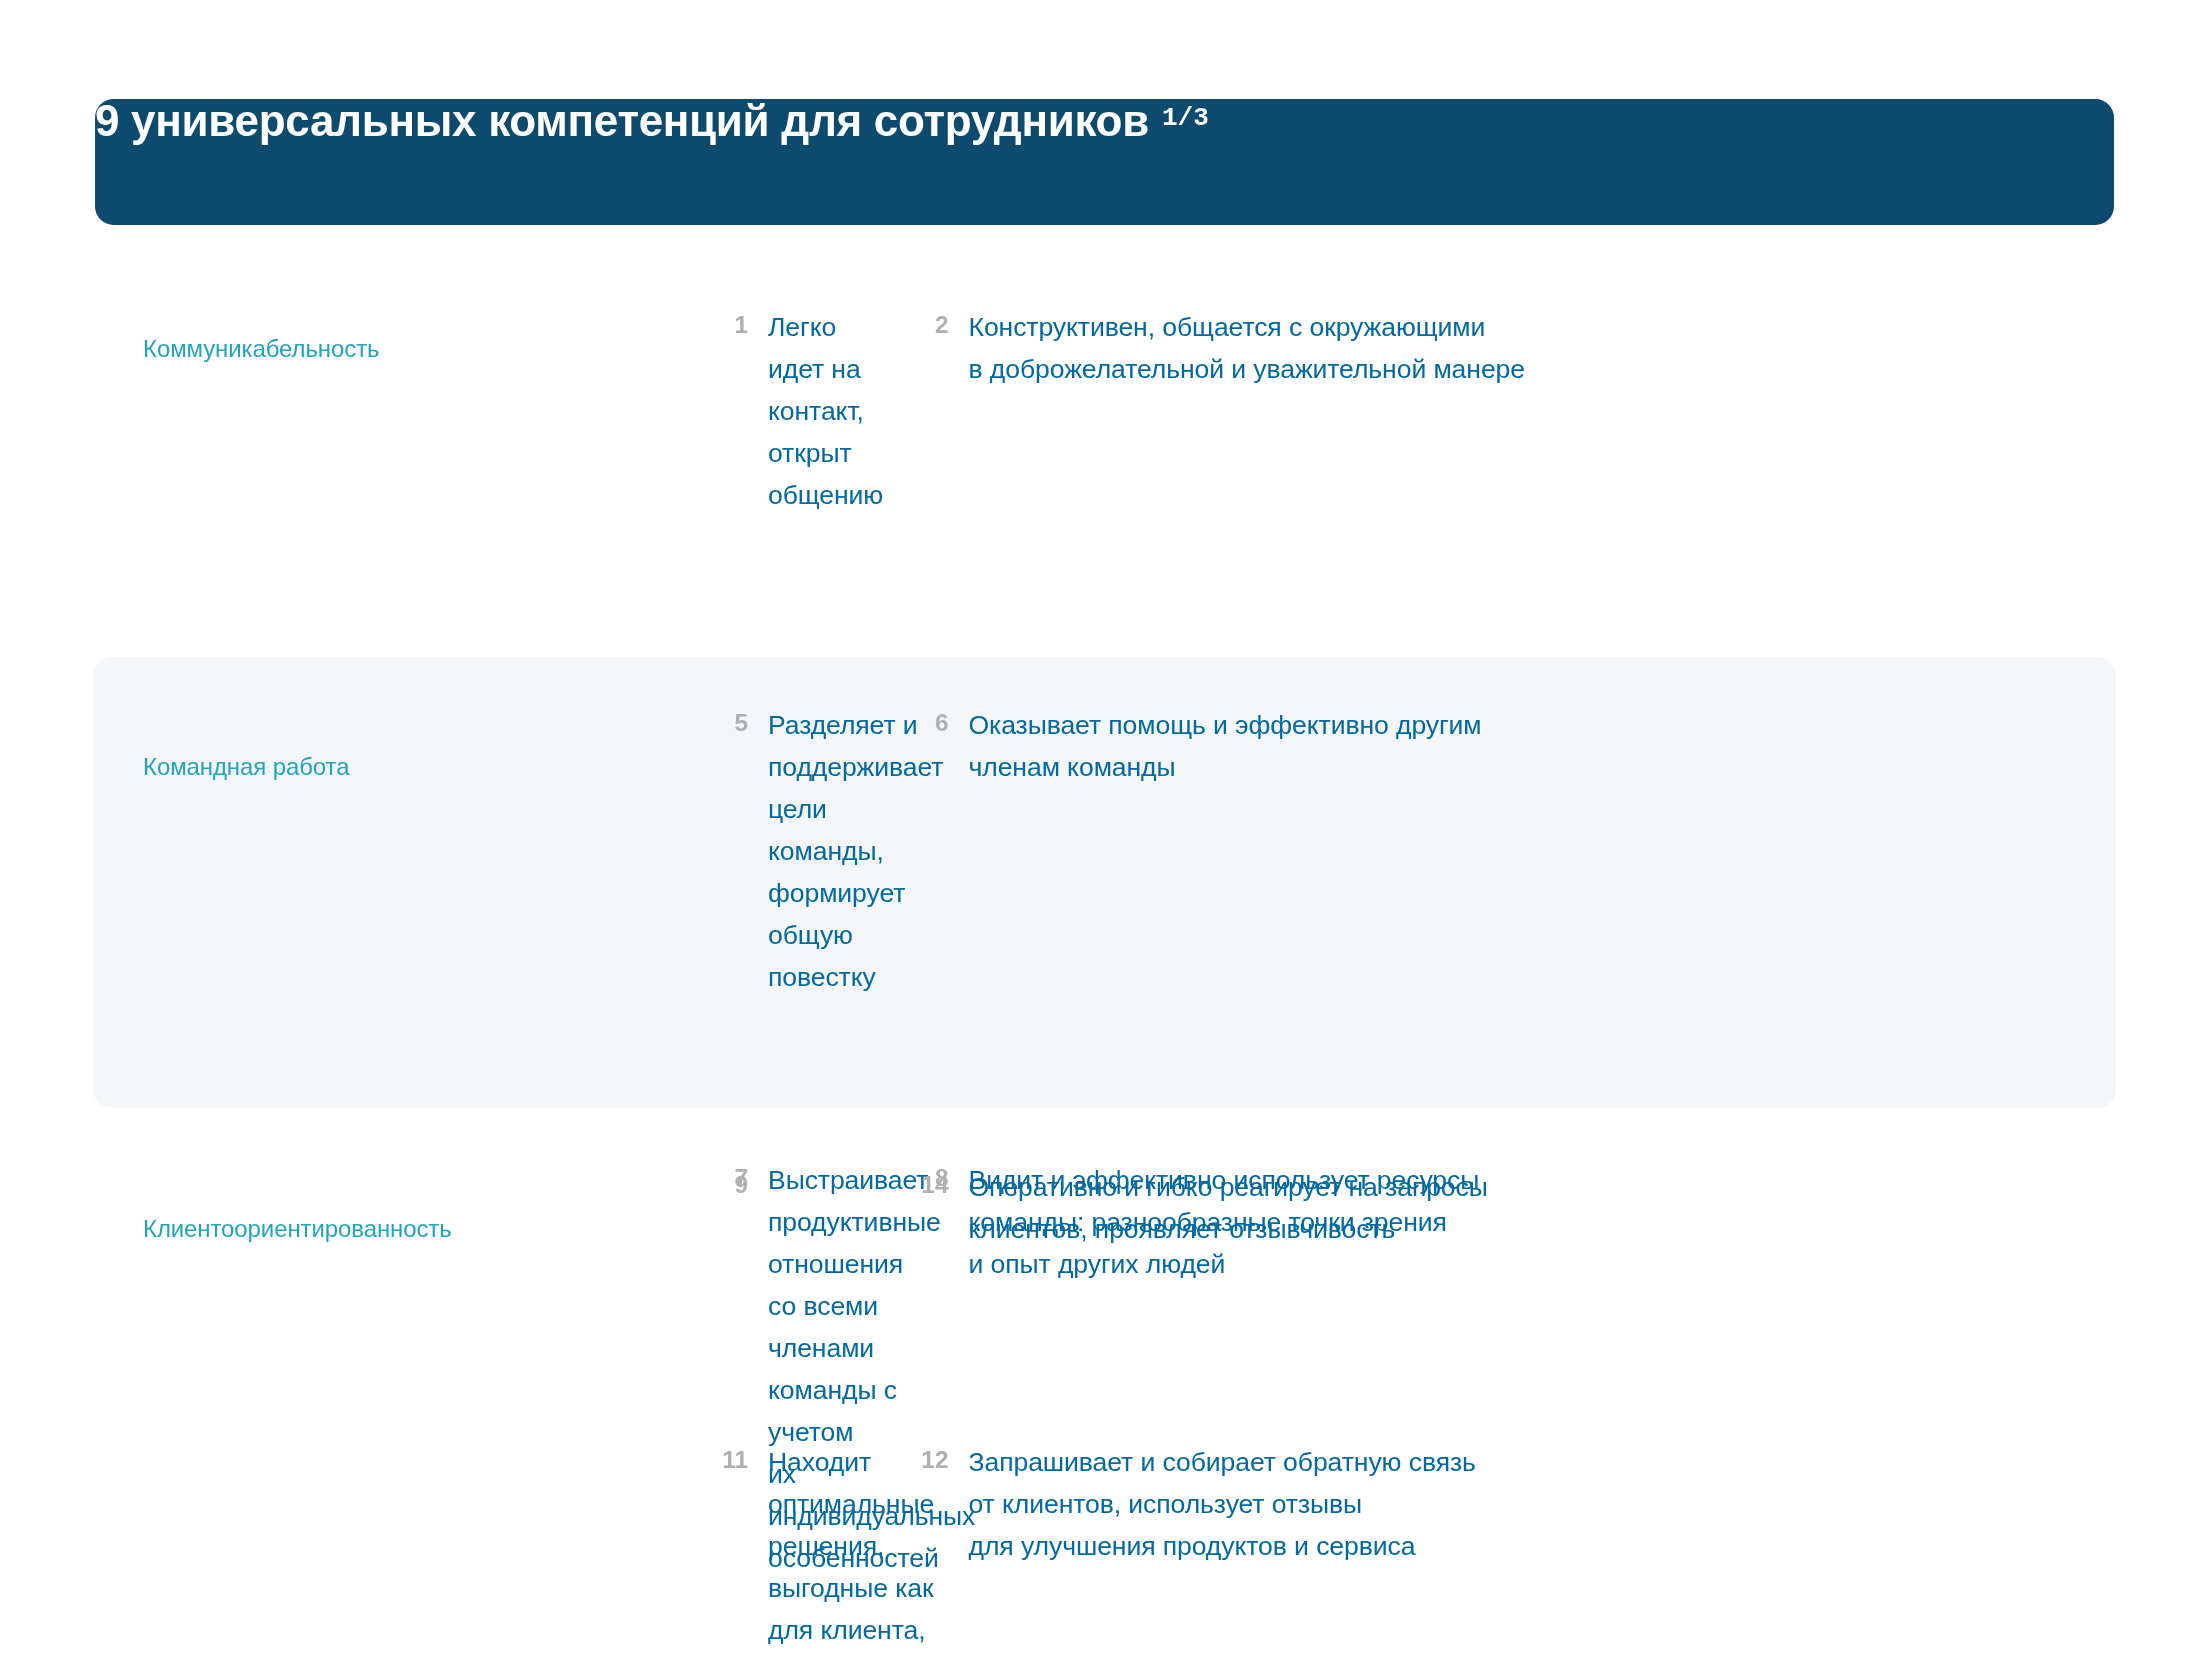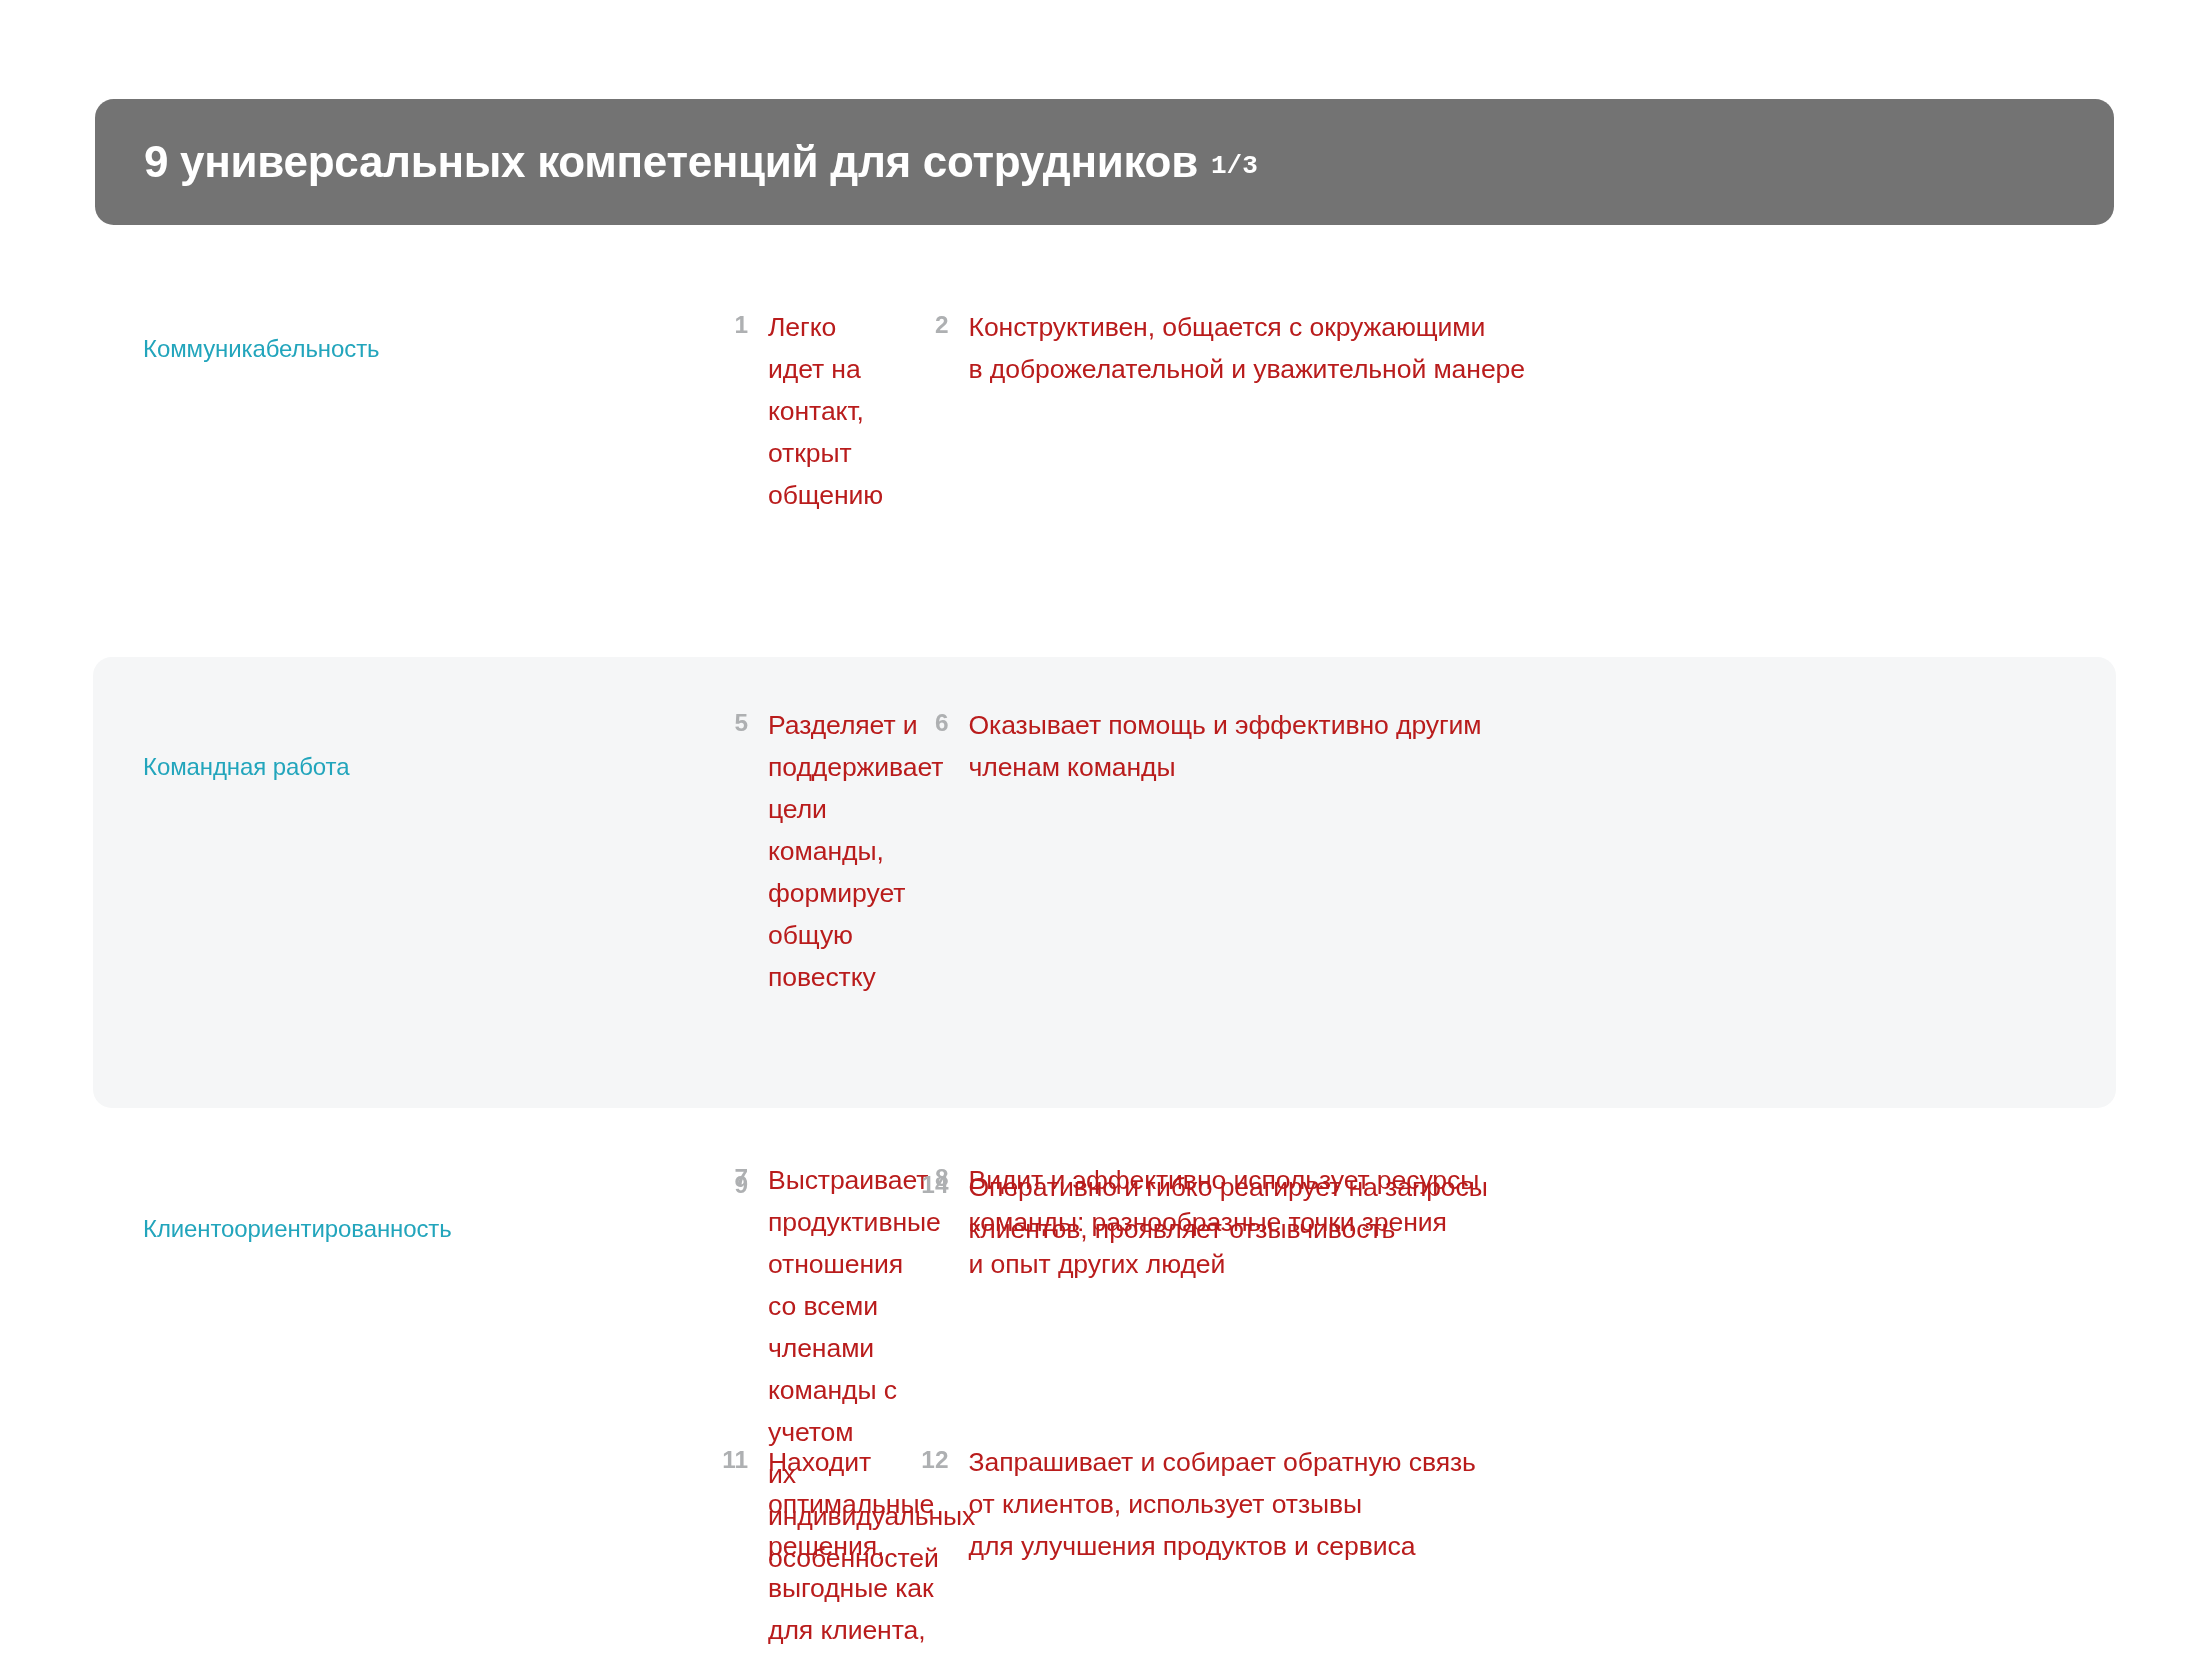--- a/index.html
+++ b/index.html
@@ -22,26 +22,25 @@
     background: #ffffff;
   }
 
   
   .header-bar {
     position: absolute;
     left: 95px;
     top: 99px;
     width: 2019px;
     height: 126px;
-    background: #737373;
+    background: #0c4a6e;
     border-radius: 18.7px;
     display: flex;
-    align-items: center;
+    align-items: flex-start;
     box-sizing: border-box;
-    padding-left: 49px;
   }
   .header-title {
     color: #ffffff;
     font-size: 44px;
     font-weight: 700;
     letter-spacing: -0.3px;
     line-height: 1;
     white-space: nowrap;
   }
   .header-pager {
@@ -104,21 +103,21 @@
     text-align: right;
     color: #AEB0B2;
     font-size: 24.4px;
     font-weight: 700;
     line-height: 36px;
     padding-top: 1.4px;
     box-sizing: border-box;
   }
   .txt {
     padding-left: 20px;
-    color: #b91c1c;
+    color: #0369a1;
     font-size: 26.6px;
     font-weight: 400;
     line-height: 42px;
     letter-spacing: -0.1px;
     white-space: pre-line;
   }
 </style>
 </head>
 <body>
 

